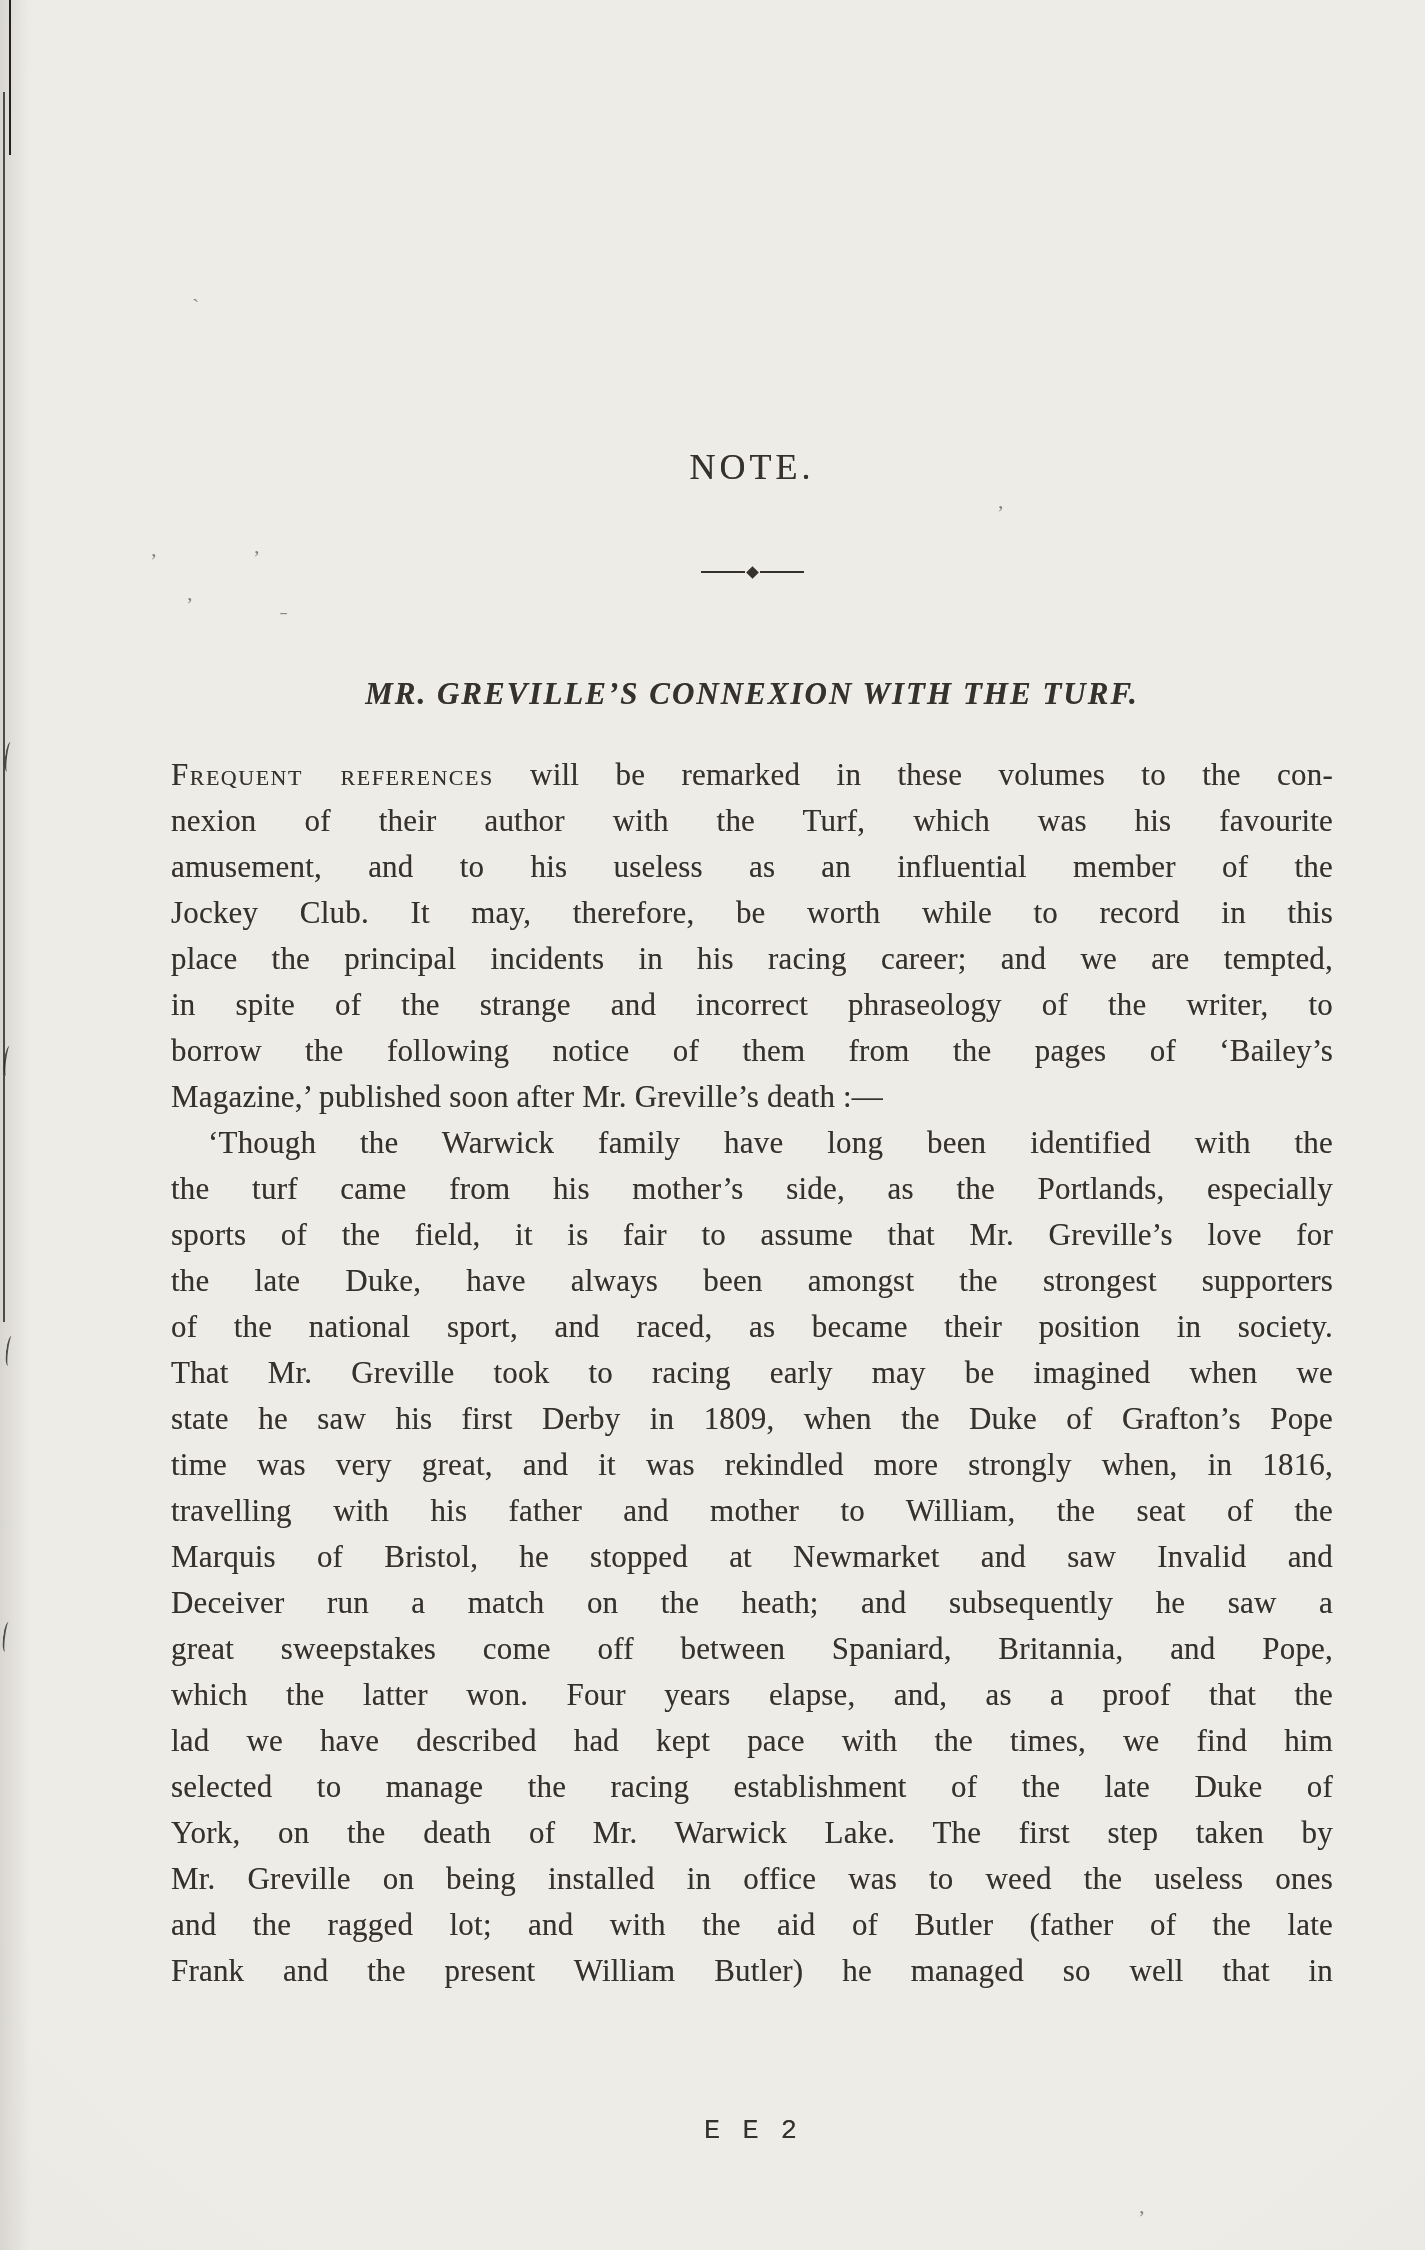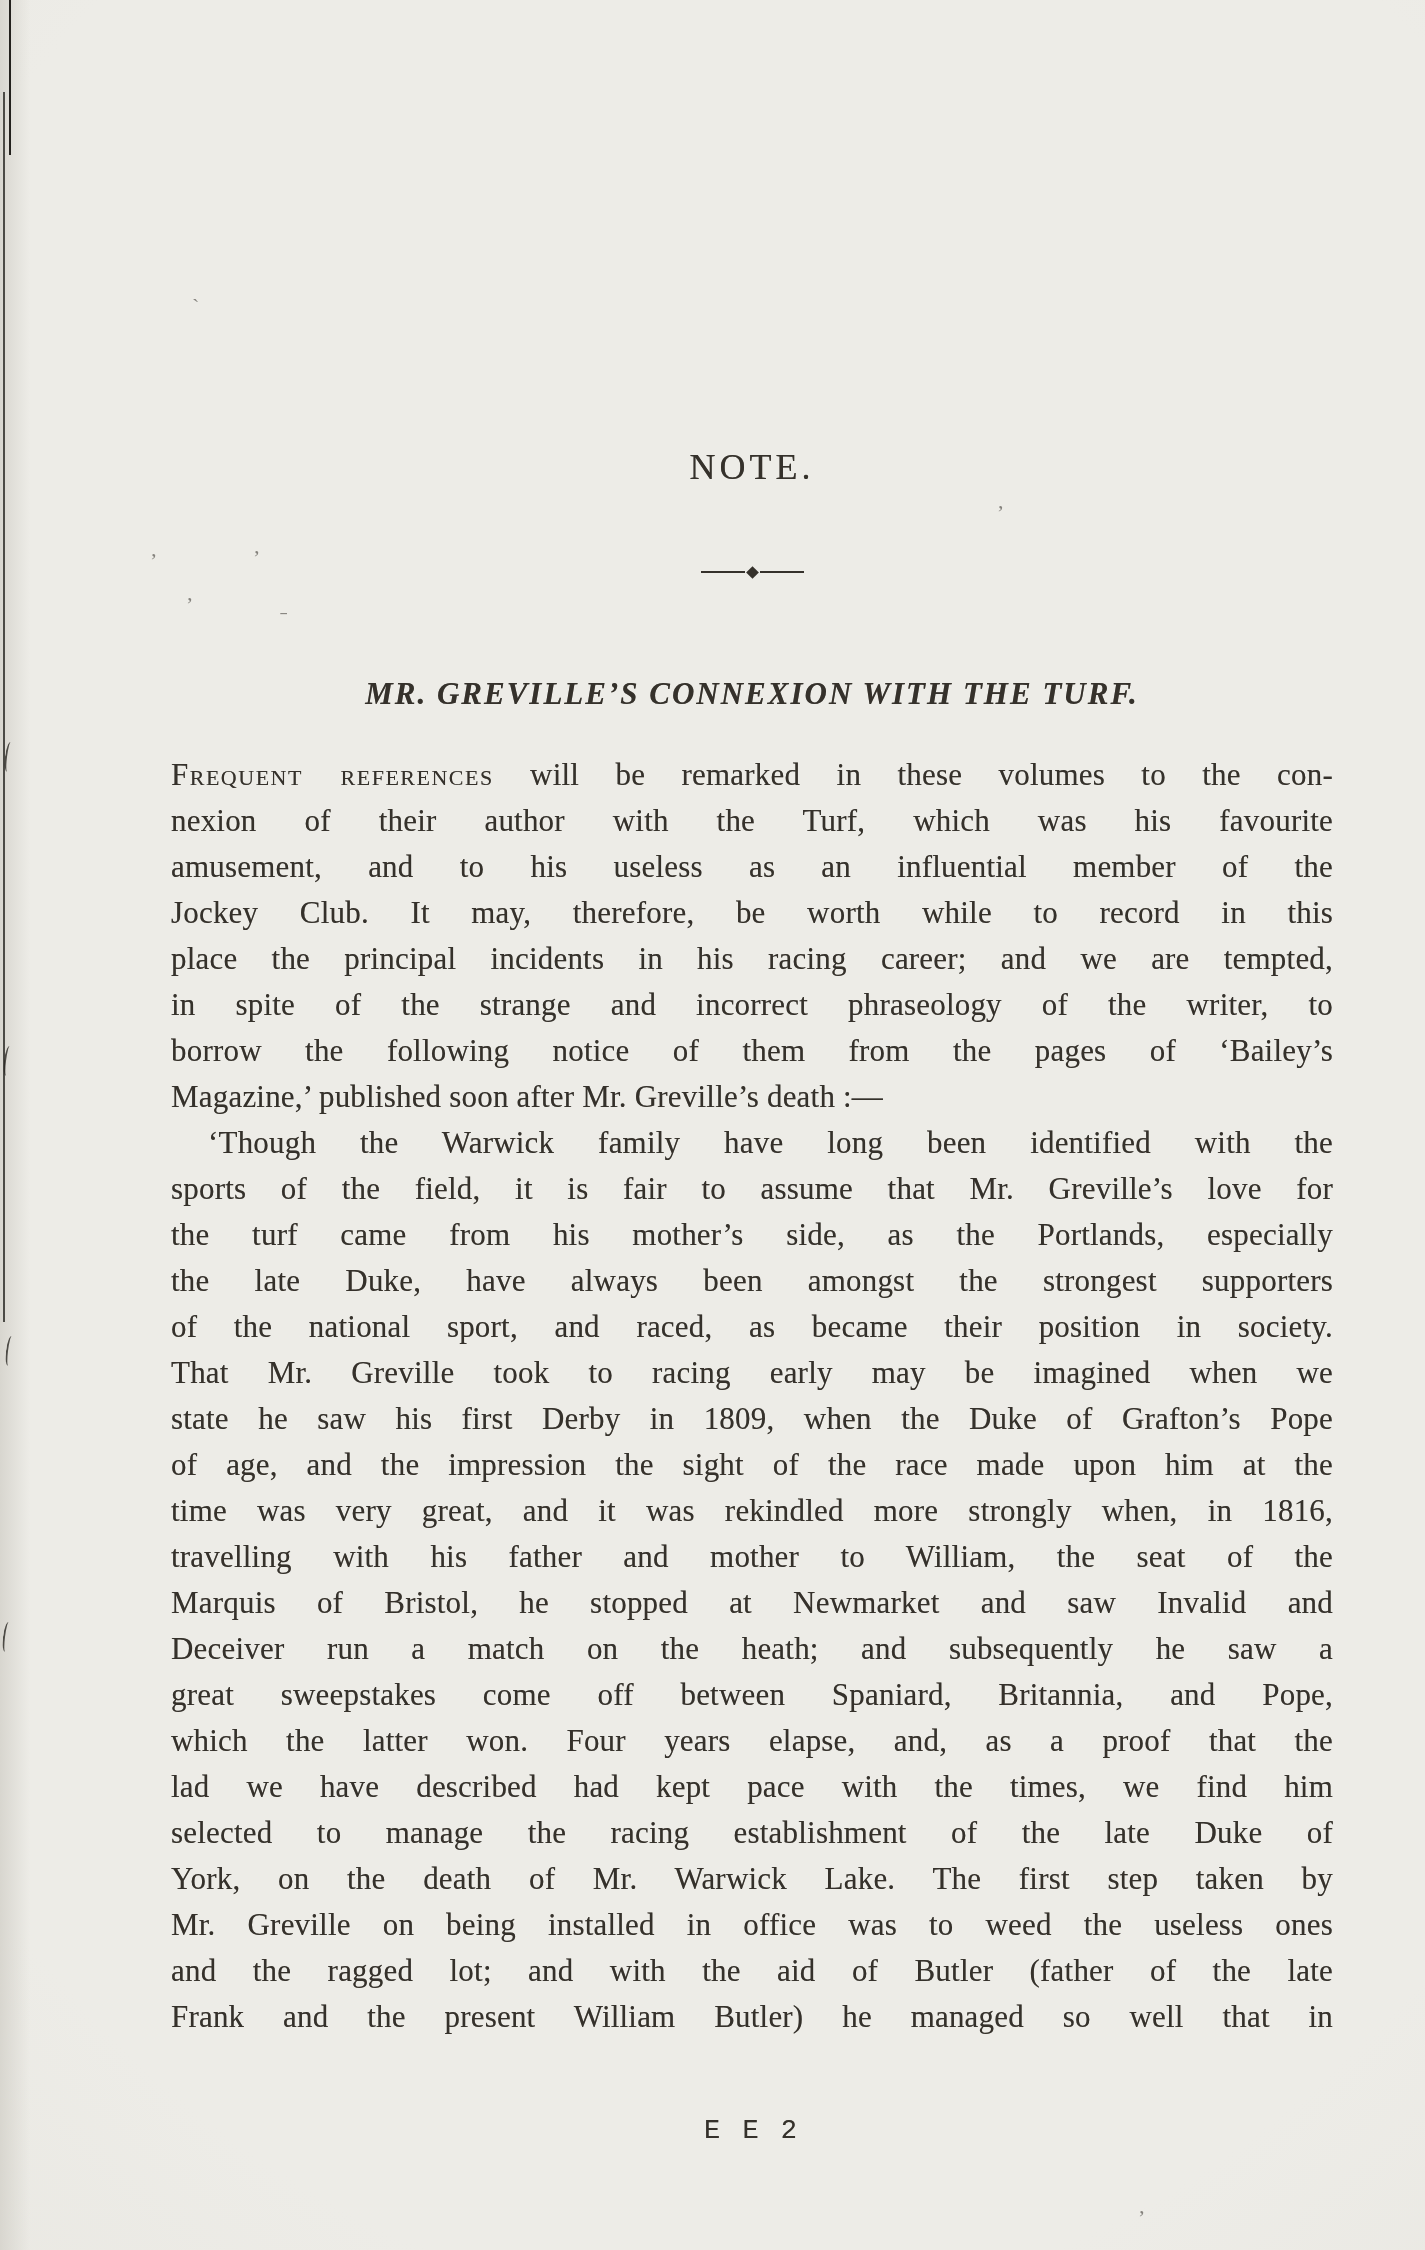--- a/index.html
+++ b/index.html
@@ -125,27 +125,26 @@
           <div class="line">Jockey Club. It may, therefore, be worth while to record in this</div>
           <div class="line">place the principal incidents in his racing career; and we are tempted,</div>
           <div class="line">in spite of the strange and incorrect phraseology of the writer, to</div>
           <div class="line">borrow the following notice of them from the pages of ‘Bailey’s</div>
           <div class="line last">Magazine,’ published soon after Mr. Greville’s death :—</div>
         </div>
     </div>
     <div class="para para-2">
       <div class="lines">
           <div class="line">‘Though the Warwick family have long been identified with the</div>
+          <div class="line">the turf came from his mother’s side, as the Portlands, especially</div>
           <div class="line">sports of the field, it is fair to assume that Mr. Greville’s love for</div>
-          <div class="line">the turf came from his mother’s side, as the Portlands, especially</div>
           <div class="line">the late Duke, have always been amongst the strongest supporters</div>
           <div class="line">of the national sport, and raced, as became their position in society.</div>
           <div class="line">That Mr. Greville took to racing early may be imagined when we</div>
           <div class="line">state he saw his first Derby in 1809, when the Duke of Grafton’s Pope</div>
-          <div class="line">of age, and the impression the sight of the race made upon him at the</div>
           <div class="line">time was very great, and it was rekindled more strongly when, in 1816,</div>
           <div class="line">travelling with his father and mother to William, the seat of the</div>
           <div class="line">Marquis of Bristol, he stopped at Newmarket and saw Invalid and</div>
           <div class="line">Deceiver run a match on the heath; and subsequently he saw a</div>
           <div class="line">great sweepstakes come off between Spaniard, Britannia, and Pope,</div>
           <div class="line">which the latter won. Four years elapse, and, as a proof that the</div>
           <div class="line">lad we have described had kept pace with the times, we find him</div>
           <div class="line">selected to manage the racing establishment of the late Duke of</div>
           <div class="line">York, on the death of Mr. Warwick Lake. The first step taken by</div>
           <div class="line">Mr. Greville on being installed in office was to weed the useless ones</div>

